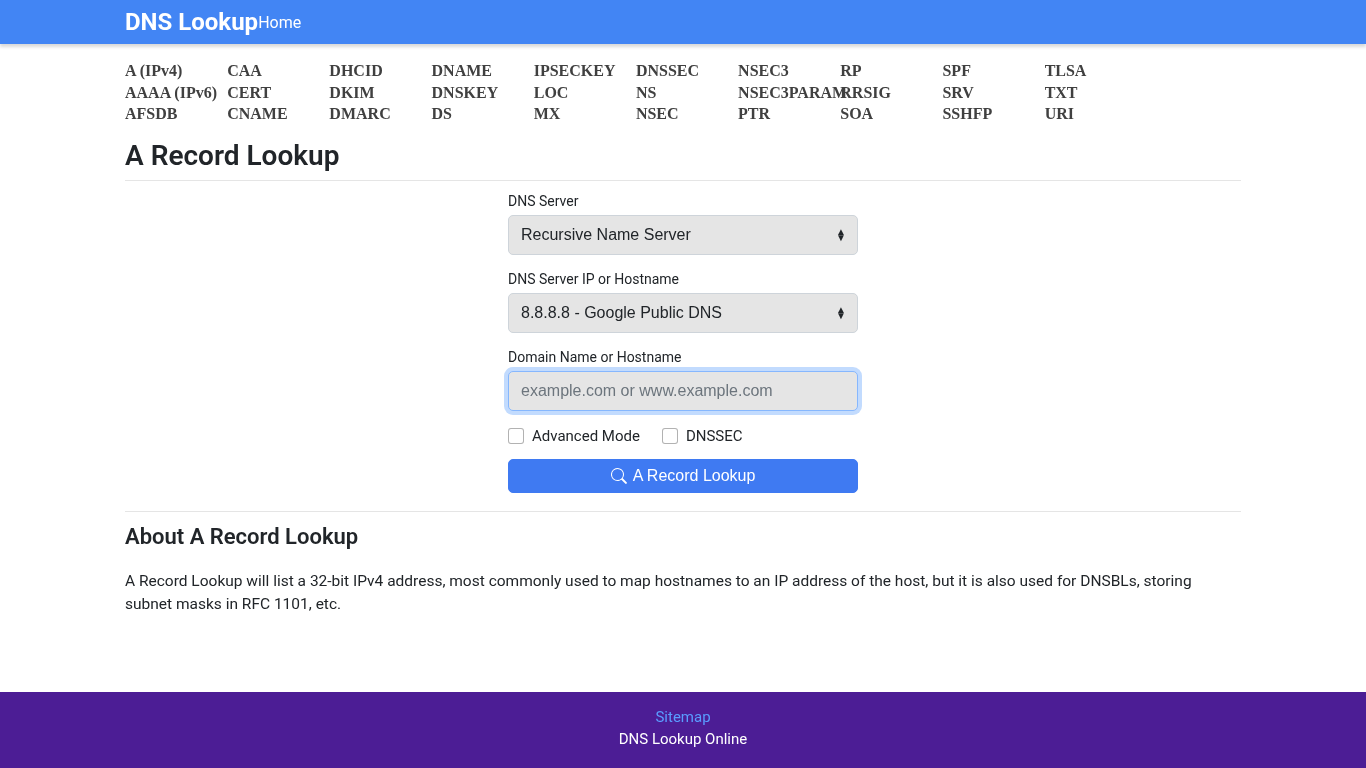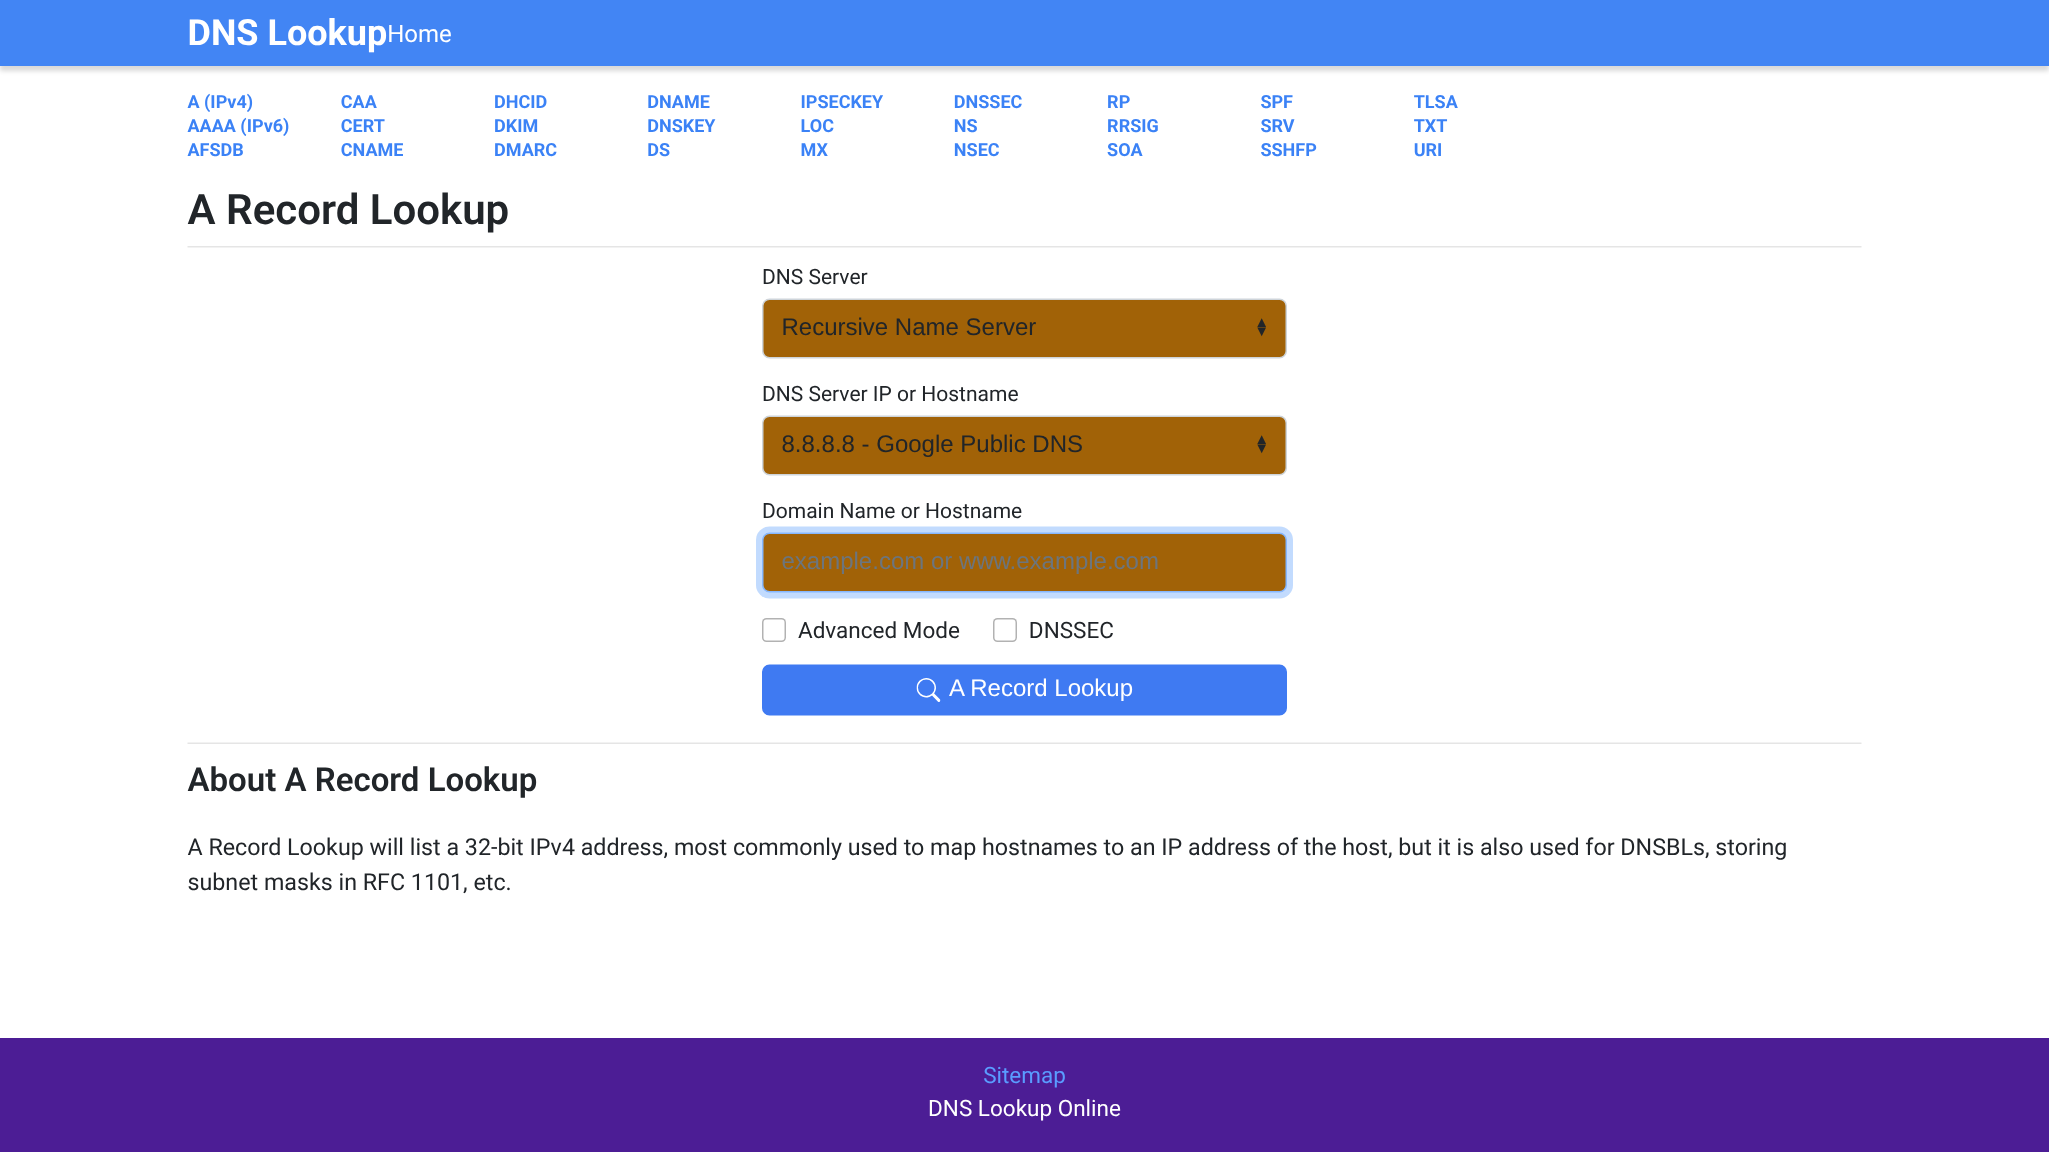--- a/index.html
+++ b/index.html
@@ -48,24 +48,25 @@
 
   .recordtypes {
     margin-top: 16px;
     display: grid;
     grid-template-columns: repeat(11, 1fr);
     gap: 0 8px;
   }
   .recordtypes .col { min-width: 0; }
   .recordtypes a {
     display: block;
-    font-size: 12px;
+    font-size: 16px;
     font-weight: 700;
-    color: #3b82f6;
+    color: #404040;
     line-height: 1.35;
+    font-family: Liberation Serif, serif;
   }
 
   h1.page-title {
     font-size: 28px;
     font-weight: 600;
     margin-top: 14px;
     margin-bottom: 8px;
   }
   hr {
     border: none;
@@ -83,21 +84,21 @@
     display: block;
     margin-bottom: 6px;
   }
   .form-control, .form-select {
     width: 100%;
     padding: 7px 12px;
     font-size: 16px;
     line-height: 1.5;
     border: 1px solid #ced4da;
     border-radius: 5px;
-    background: #a16207;
+    background: #e5e5e5;
     color: #212529;
     appearance: none;
   }
   .form-control::placeholder { color: #6c757d; }
   .select-wrap { position: relative; }
   .select-caret {
     position: absolute;
     right: 12px;
     top: 50%;
     transform: translateY(-50%);
@@ -207,20 +208,25 @@
       <a href="#">IPSECKEY</a>
       <a href="#">LOC</a>
       <a href="#">MX</a>
     </div>
     <div class="col">
       <a href="#">DNSSEC</a>
       <a href="#">NS</a>
       <a href="#">NSEC</a>
     </div>
     <div class="col">
+      <a href="#">NSEC3</a>
+      <a href="#">NSEC3PARAM</a>
+      <a href="#">PTR</a>
+    </div>
+    <div class="col">
       <a href="#">RP</a>
       <a href="#">RRSIG</a>
       <a href="#">SOA</a>
     </div>
     <div class="col">
       <a href="#">SPF</a>
       <a href="#">SRV</a>
       <a href="#">SSHFP</a>
     </div>
     <div class="col">

